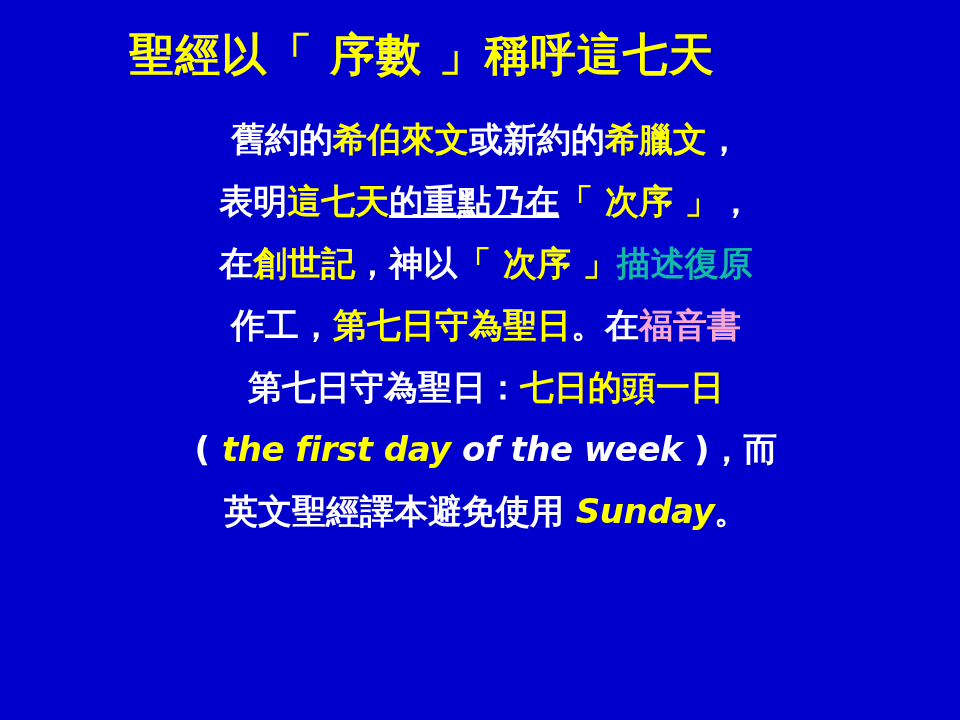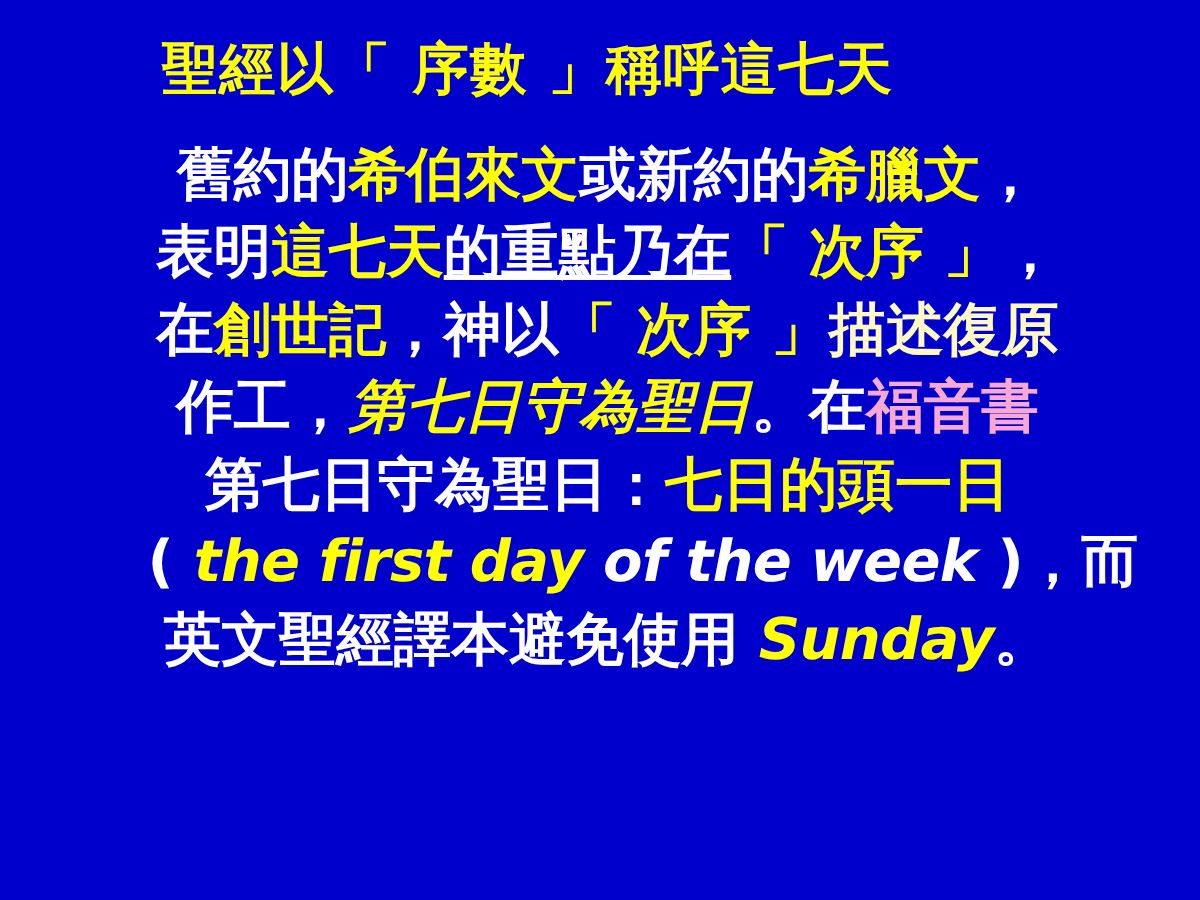--- a/index.html
+++ b/index.html
@@ -34,21 +34,21 @@
     white-space: nowrap;
   }
   .body-block {
     position: absolute;
     left: 118px;
     top: 108px;
     width: 736px;
   }
   .body-line {
     color: #ffffff;
-    font-size: 46px;
+    font-size: 34px;
     font-weight: bold;
     line-height: 62px;
     height: 62px;
     white-space: nowrap;
     text-align: center;
     letter-spacing: 0px;
   }
   .en {
     font-style: italic;
     font-weight: bold;
@@ -58,20 +58,20 @@
 </head>
 <body>
 
 <div class="slide">
 
   <div class="slide-title">聖經以「 序數 」稱呼這七天</div>
 
   <div class="body-block">
     <div class="body-line"><span style="color: rgb(255, 255, 255);">舊約的</span><span style="color: rgb(255, 255, 0);">希伯來文</span><span style="color: rgb(255, 255, 255);">或新約的</span><span style="color: rgb(255, 255, 0);">希臘文</span><span style="color: rgb(255, 255, 255);">，</span></div>
     <div class="body-line"><span style="color: rgb(255, 255, 255); margin-top: 44px;">表明</span><span style="color: rgb(255, 255, 0);">這七天</span><span style="color: rgb(255, 255, 255); text-decoration: underline;">的重點乃在</span><span style="color: rgb(255, 255, 0);">「 次序 」</span><span style="color: rgb(255, 255, 255);">，</span></div>
-    <div class="body-line"><span style="color: rgb(255, 255, 255);">在</span><span style="color: rgb(255, 255, 0);">創世記</span><span style="color: rgb(255, 255, 255);">，神以</span><span style="color: rgb(255, 255, 0);">「 次序 」</span><span style="color: #fef9c3; text-align: right;">描述復原</span></div>
-    <div class="body-line"><span style="color: rgb(255, 255, 255);">作工，</span><span style="color: rgb(255, 255, 0); font-style: italic;">第七日守為聖日</span><span style="color: rgb(255, 255, 255);">。在</span><span style="color: #f9a8d4;">福音書</span></div>
+    <div class="body-line"><span style="color: rgb(255, 255, 255);">在</span><span style="color: rgb(255, 255, 0);">創世記</span><span style="color: rgb(255, 255, 255);">，神以</span><span style="color: rgb(255, 255, 0);">「 次序 」</span><span style="color: #14b8a6; text-align: right;">描述復原</span></div>
+    <div class="body-line"><span style="color: rgb(255, 255, 255);">作工，</span><span style="color: rgb(255, 255, 0);">第七日守為聖日</span><span style="color: rgb(255, 255, 255);">。在</span><span style="color: #f9a8d4;">福音書</span></div>
     <div class="body-line"><span style="color: rgb(255, 255, 255);">第七日守為聖日：</span><span style="color: rgb(255, 255, 0);">七日的頭一日</span></div>
     <div class="body-line"><span style="color: rgb(255, 255, 255);">( </span><span class="en" style="color: rgb(255, 255, 0);">the first day</span><span class="en" style="color: rgb(255, 255, 255);"> of the week</span><span style="color: rgb(255, 255, 255);"> )，而</span></div>
     <div class="body-line"><span style="color: rgb(255, 255, 255);">英文聖經譯本避免使用 </span><span class="en" style="color: rgb(255, 255, 0);">Sunday</span><span style="color: rgb(255, 255, 255);">。</span></div>
   </div>
 
 </div>
 
 </body></html>

